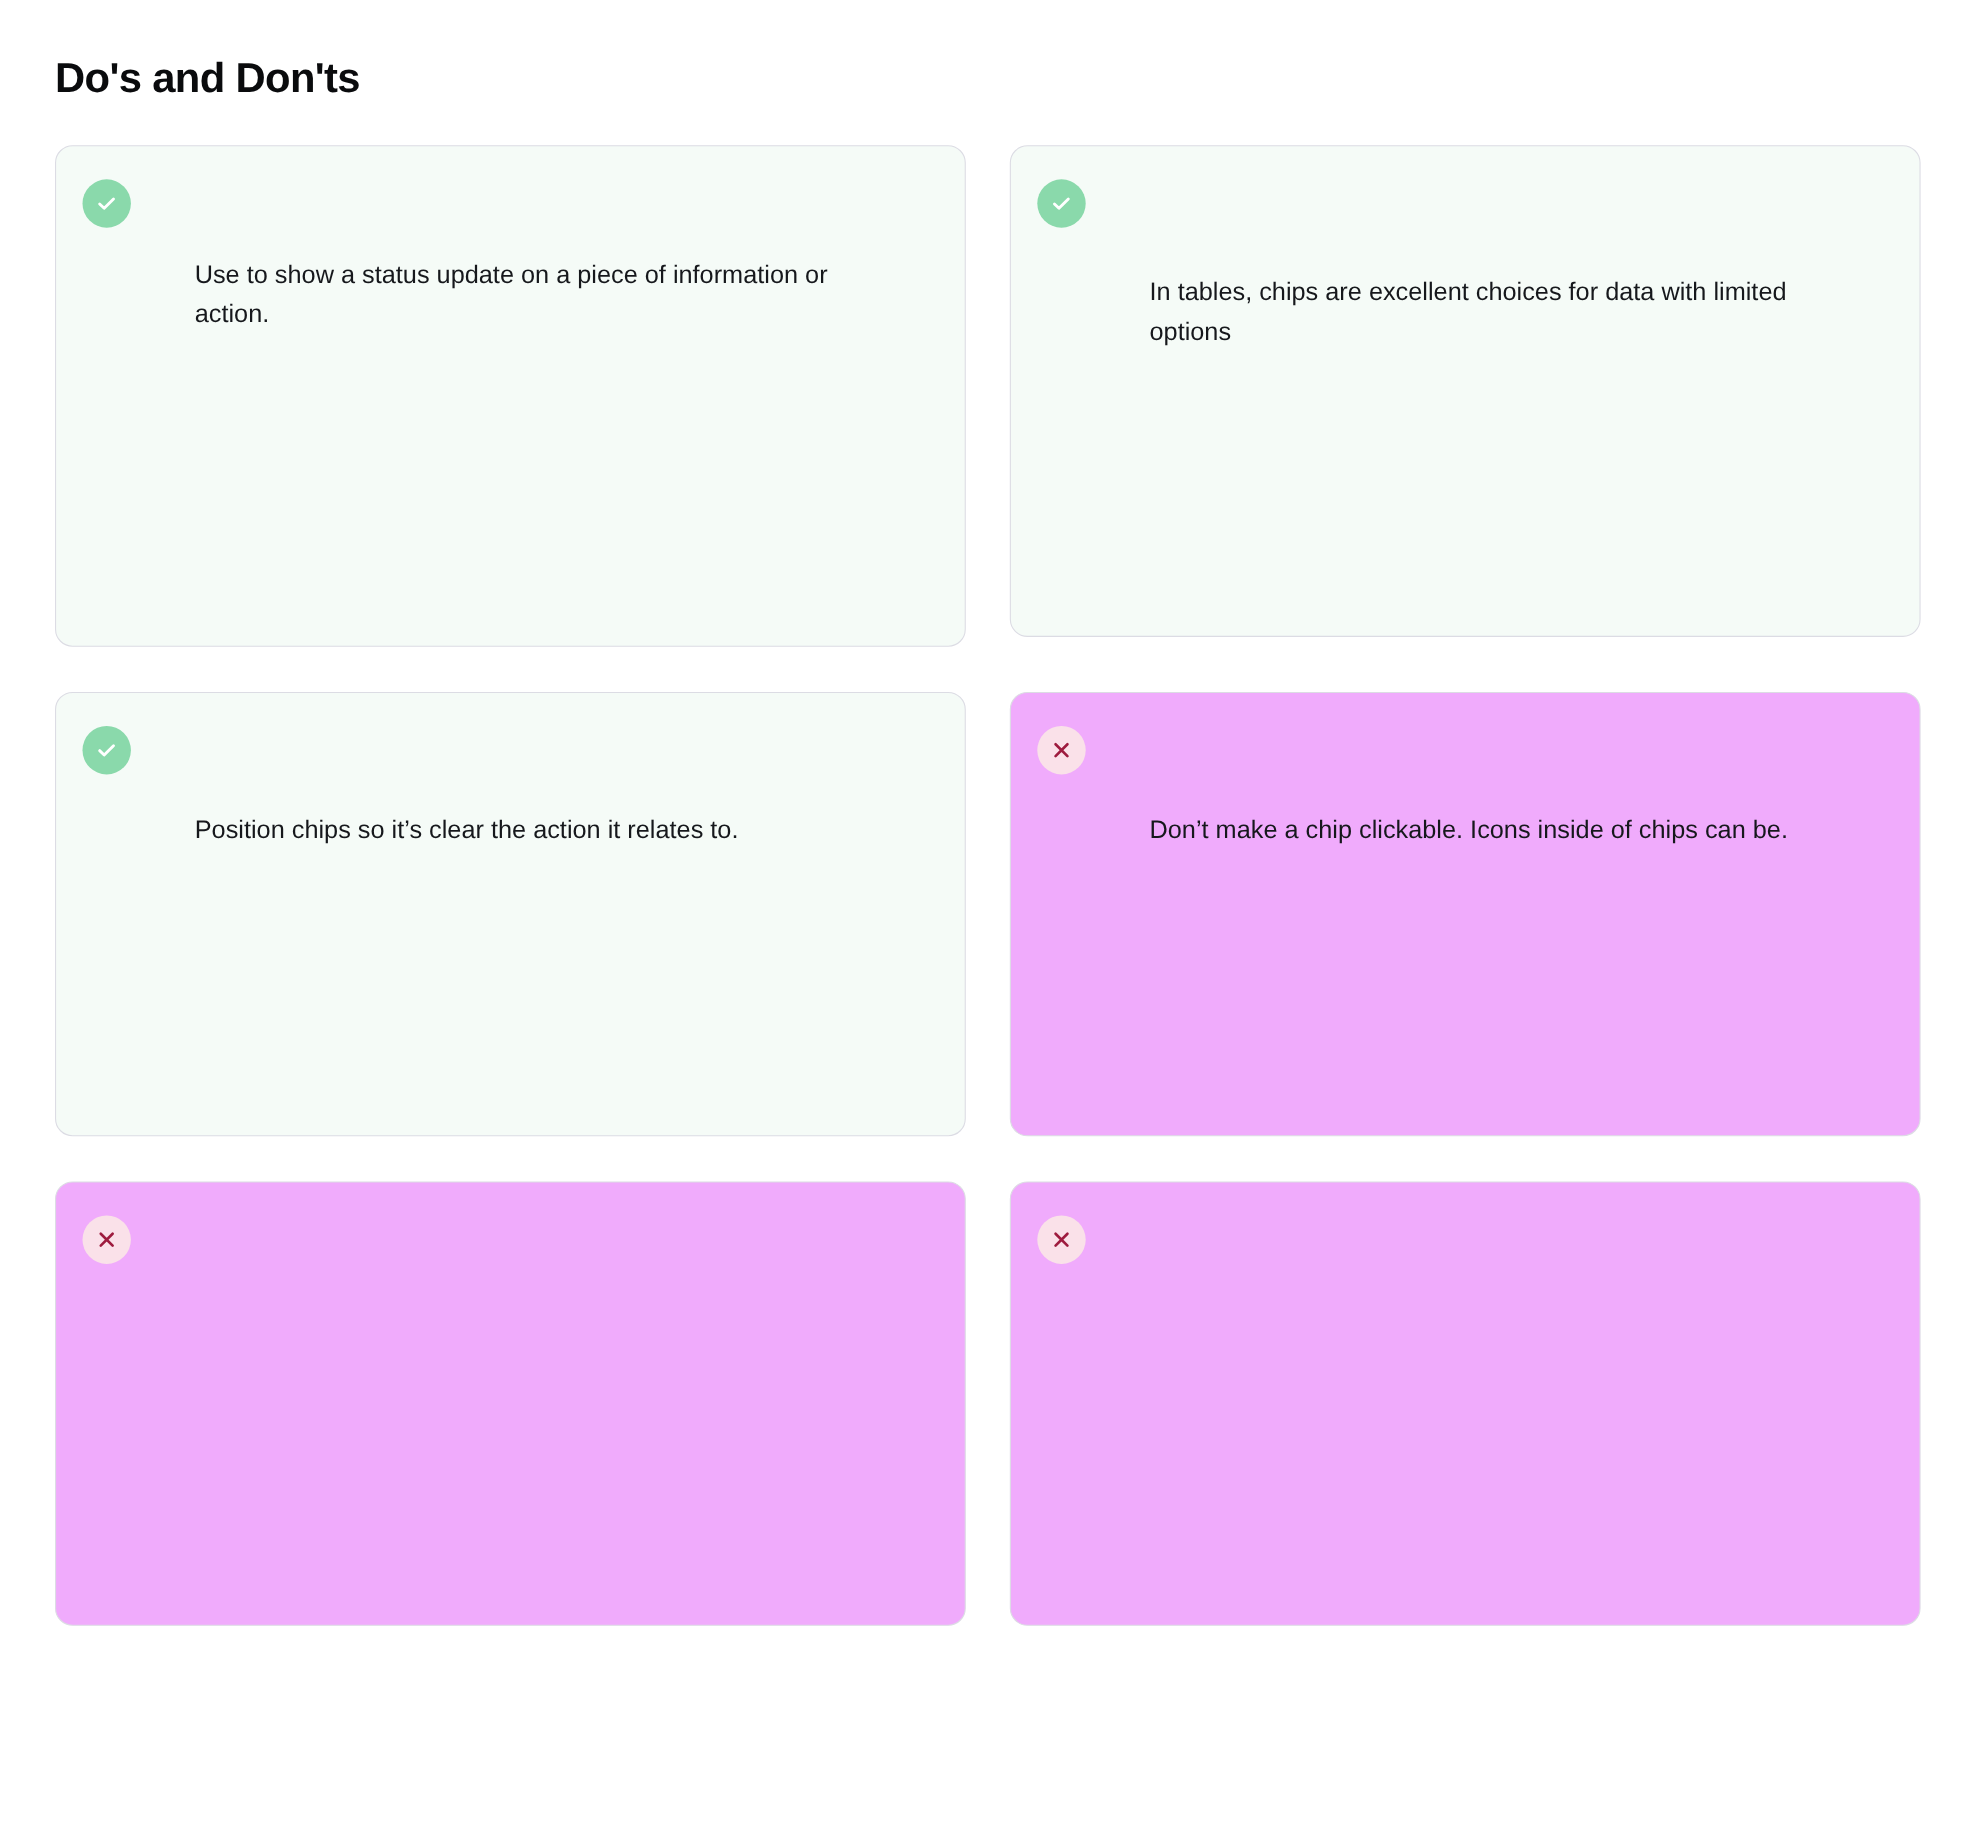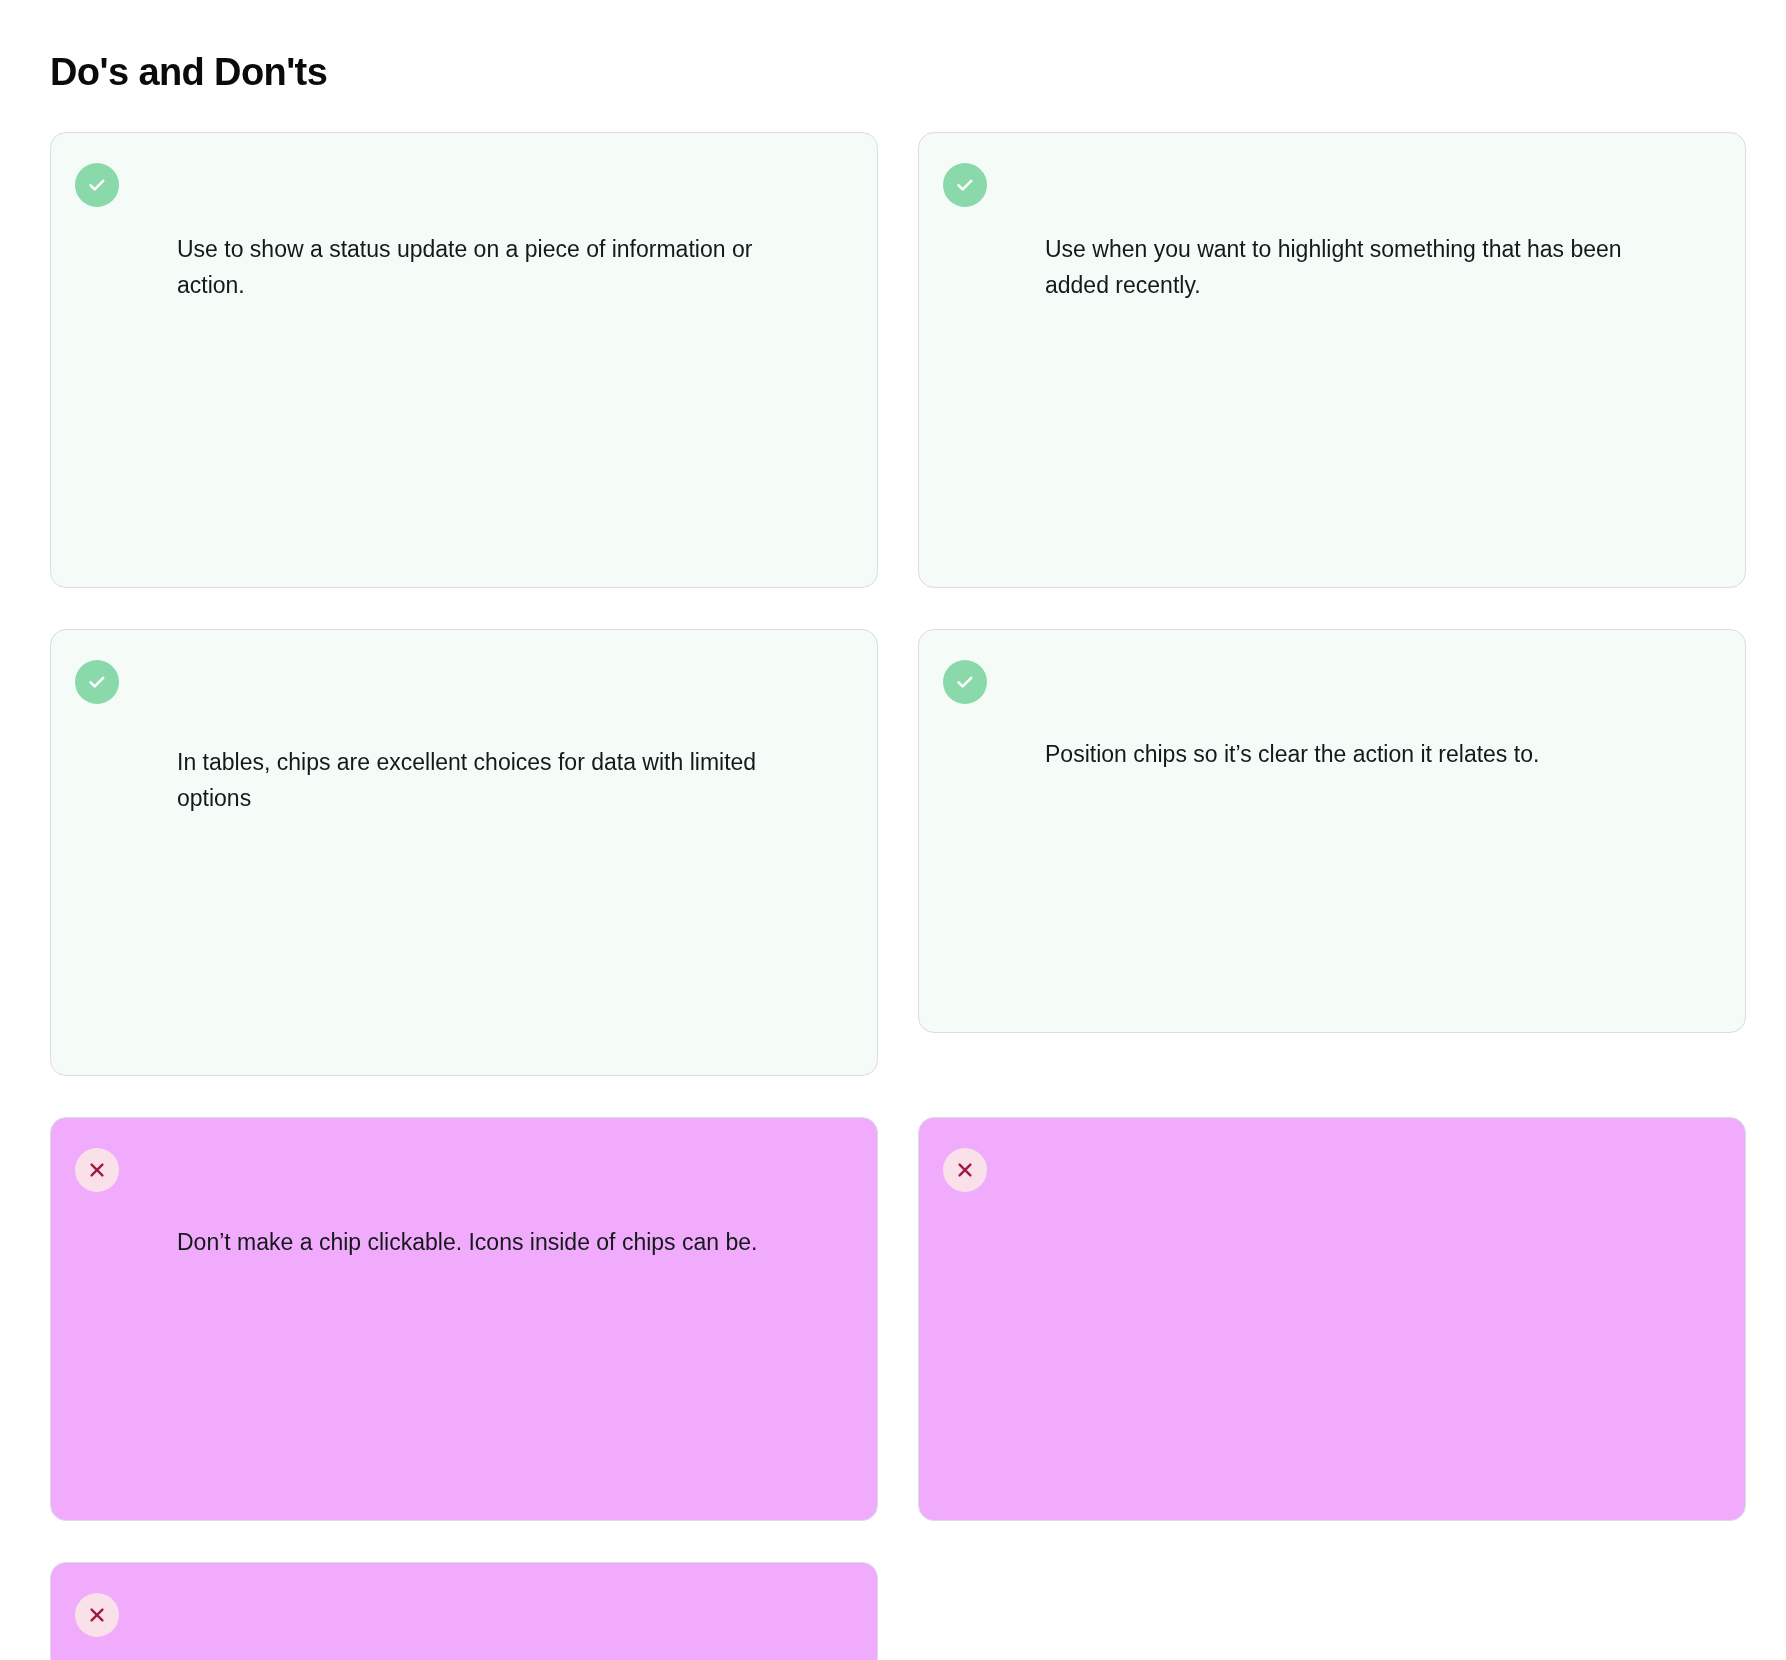--- a/index.html
+++ b/index.html
@@ -108,30 +108,20 @@
       <span class="card-icon icon-do">
         <svg width="26" height="26" viewBox="0 0 26 26" aria-hidden="true">
           <path d="M6.6 13.4 L10.7 17.4 L19.2 8.9" fill="none" stroke="#ffffff" stroke-width="2.6" stroke-linecap="round" stroke-linejoin="round"></path>
         </svg>
       </span>
       <div class="card-body">
         <p class="card-text">Use to show a status update on a piece of information or action.</p>
       </div>
     </div>
 
-    <div class="card row-a tone-do">
-      <span class="card-icon icon-do">
-        <svg width="26" height="26" viewBox="0 0 26 26" aria-hidden="true">
-          <path d="M6.6 13.4 L10.7 17.4 L19.2 8.9" fill="none" stroke="#ffffff" stroke-width="2.6" stroke-linecap="round" stroke-linejoin="round"></path>
-        </svg>
-      </span>
-      <div class="card-body">
-        <p class="card-text">Use when you want to highlight something that has been added recently.</p>
-      </div>
-    </div>
 
 
     <div class="card row-b tone-do">
       <span class="card-icon icon-do">
         <svg width="26" height="26" viewBox="0 0 26 26" aria-hidden="true">
           <path d="M6.6 13.4 L10.7 17.4 L19.2 8.9" fill="none" stroke="#ffffff" stroke-width="2.6" stroke-linecap="round" stroke-linejoin="round"></path>
         </svg>
       </span>
       <div class="card-body">
         <p class="card-text">In tables, chips are excellent choices for data with limited options</p>

